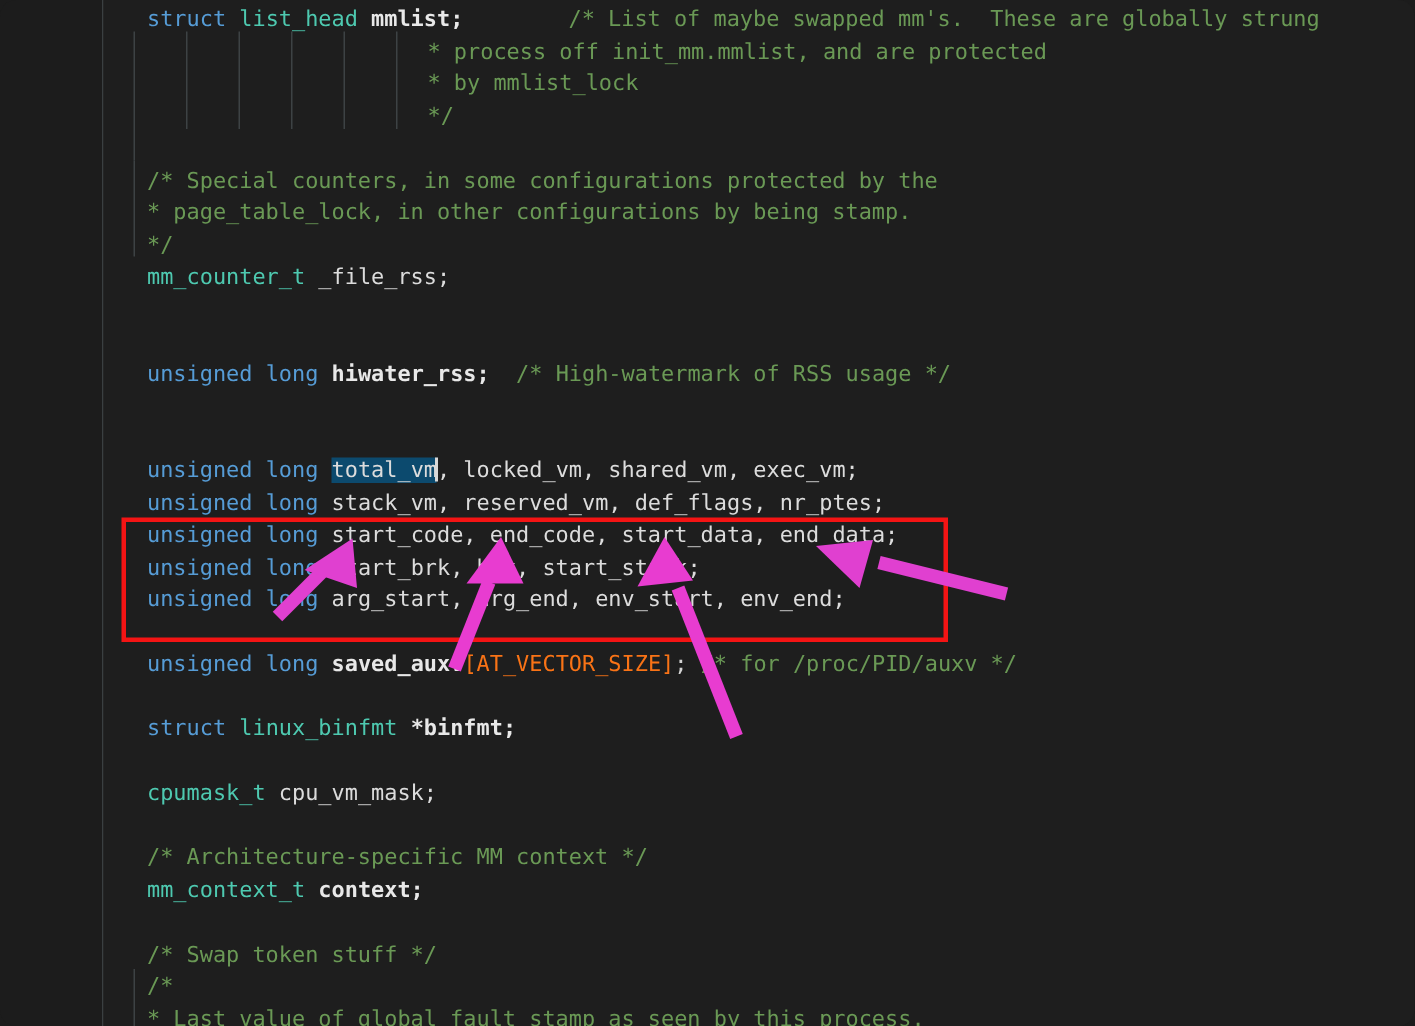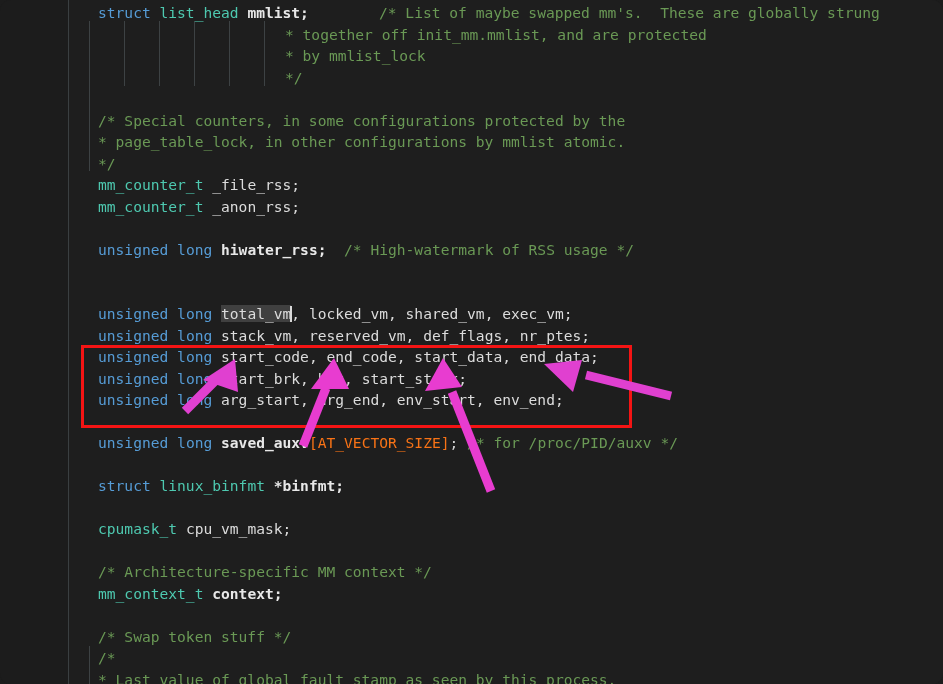--- a/index.html
+++ b/index.html
@@ -63,21 +63,21 @@
     background: #3d4244;
   }
   
   .kw   { color: #569cd6; }            
   .typ  { color: #4ec9b0; }            
   .id   { color: #dcdcdc; }            
   .idb  { color: #e8e8e8; font-weight: bold; }
   .cmt  { color: #6a9955; }            
   .mac  { color: #f97316; }            
   .pun  { color: #d4d4d4; }
-  .sel  { background: #404040; margin-top: 36px; }       
+  .sel  { background: #0c4a6e; margin-top: 36px; }       
   .caret{
     display: inline-block;
     width: 2px;
     height: 16px;
     vertical-align: -3px;
     background: #d8d8d8;
     margin: 0 -1px;
   }
   
   #overlay {
@@ -134,31 +134,30 @@
     <div class="guide" style="left:55px;  top:21px; height:65px;"></div>
     <div class="guide" style="left:90px;  top:21px; height:65px;"></div>
     <div class="guide" style="left:125px; top:21px; height:65px;"></div>
     <div class="guide" style="left:160px; top:21px; height:65px;"></div>
     <div class="guide" style="left:195px; top:21px; height:65px;"></div>
     <div class="guide" style="left:20px;  top:107px; height:64px;"></div>
     <div class="guide" style="left:20px;  top:646px; height:38px;"></div>
 
     <div class="row" style="top:2px; left:29px;"><span class="kw">struct</span><span class="pun"> </span><span class="typ">list_head</span><span class="pun"> </span><span class="idb">mmlist;</span></div>
     <div class="row" style="top:2px; left:310px;"><span class="cmt">/* List of maybe swapped mm's.  These are globally strung</span></div>
-    <div class="row" style="top:23.5px; left:216px;"><span class="cmt">* together off init_mm.mmlist, and are protected</span></div>
+    <div class="row" style="top:23.5px; left:216px;"><span class="cmt">* process off init_mm.mmlist, and are protected</span></div>
     <div class="row" style="top:45px; left:216px;"><span class="cmt">* by mmlist_lock</span></div>
     <div class="row" style="top:66.5px; left:216px;"><span class="cmt">*/</span></div>
     <div class="row" style="top:88px; left:29px;"></div>
 
     <div class="row" style="top:109.5px; left:29px;"><span class="cmt">/* Special counters, in some configurations protected by the</span></div>
-    <div class="row" style="top:131px; left:29px;"><span class="cmt">* page_table_lock, in other configurations by mmlist atomic.</span></div>
+    <div class="row" style="top:131px; left:29px;"><span class="cmt">* page_table_lock, in other configurations by being stamp.</span></div>
     <div class="row" style="top:152.5px; left:29px;"><span class="cmt">*/</span></div>
 
     <div class="row" style="top:174px; left:29px;"><span class="typ">mm_counter_t</span><span class="pun"> </span><span class="id">_file_rss;</span></div>
-    <div class="row" style="top:195.5px; left:29px;"><span class="typ">mm_counter_t</span><span class="pun"> </span><span class="id">_anon_rss;</span></div>
     <div class="row" style="top:217px; left:29px;"></div>
 
     <div class="row" style="top:238.5px; left:29px;"><span class="kw">unsigned</span><span class="pun"> </span><span class="kw">long</span><span class="pun"> </span><span class="idb">hiwater_rss;</span><span class="pun">  </span><span class="cmt">/* High-watermark of RSS usage */</span></div>
     <div class="row" style="top:281.5px; left:29px;"></div>
 
     <div class="row" style="top:303px; left:29px;"><span class="kw">unsigned</span><span class="pun"> </span><span class="kw">long</span><span class="pun"> </span><span class="id sel">total_vm</span><span class="caret"></span><span class="id">, locked_vm, shared_vm, exec_vm;</span></div>
 
     <div class="row" style="top:346px; left:29px;"><span class="kw">unsigned</span><span class="pun"> </span><span class="kw">long</span><span class="pun"> </span><span class="id">start_code, end_code, start_data, end_data;</span></div>
 
     <div class="row" style="top:324.5px; left:29px;"><span class="kw">unsigned</span><span class="pun"> </span><span class="kw">long</span><span class="pun"> </span><span class="id">stack_vm, reserved_vm, def_flags, nr_ptes;</span></div>

